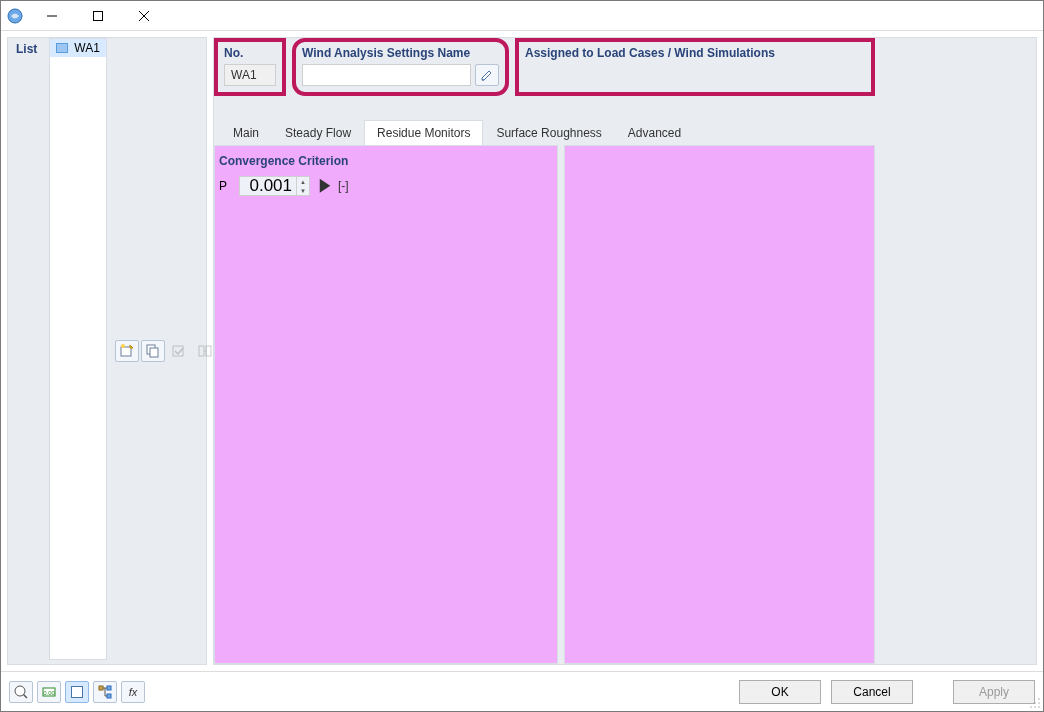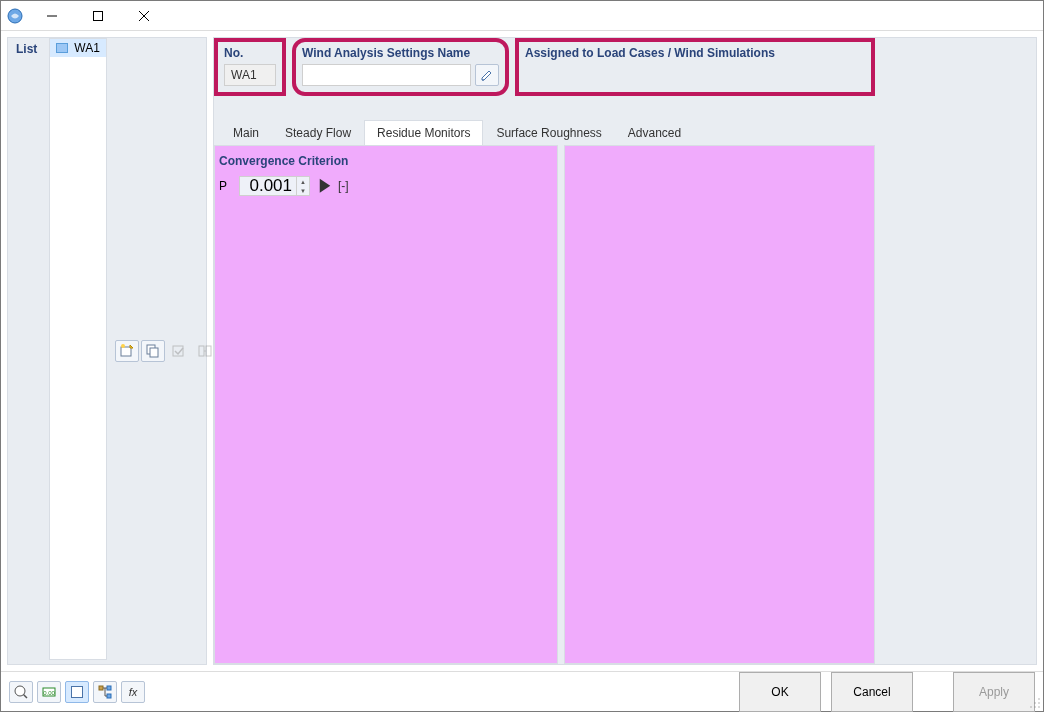--- a/index.html
+++ b/index.html
@@ -60,21 +60,21 @@
   .spin .sb { width: 12px; height: 9px; display: flex; align-items: center; justify-content: center; font-size: 6px; line-height: 1; cursor: pointer; color: #555; }
   .tri-btn { width: 14px; height: 20px; display: flex; align-items: center; justify-content: center; cursor: pointer; color: #333; margin-left: 2px; }
   .unit { font-size: 12px; color: #333; }
 
   .right-panel-inner { display: flex; flex-direction: column; height: 100%; }
 
   .footer { height: 40px; border-top: 1px solid #ddd; display: flex; align-items: center; padding: 0 8px; gap: 4px; background: #fff; }
   .footer .tb-btn { border-color: #b7c4d6; background: #f3f6fa; cursor: pointer; }
   .footer .tb-btn.sel { background: #d7eaff; border-color: #8fb8e8; }
   .footer-spacer { flex: 1; }
-  .dlg-btn { min-width: 82px; height: 40px; font-size: 12px; border: 1px solid #adadad; background: #f0f0f0; cursor: pointer; margin-left: 6px; }
+  .dlg-btn { min-width: 82px; height: 24px; font-size: 12px; border: 1px solid #adadad; background: #f0f0f0; cursor: pointer; margin-left: 6px; }
   .dlg-btn.disabled { color: #9a9a9a; background: #f0f0f0; cursor: default; margin-left: 36px; }
   .resize-grip { position: absolute; right: 2px; bottom: 2px; width: 12px; height: 12px; opacity: 0.4; }
 </style>
 </head>
 <body>
 
 <div class="window">
 
   <div class="titlebar">
     <span class="app-icon">

